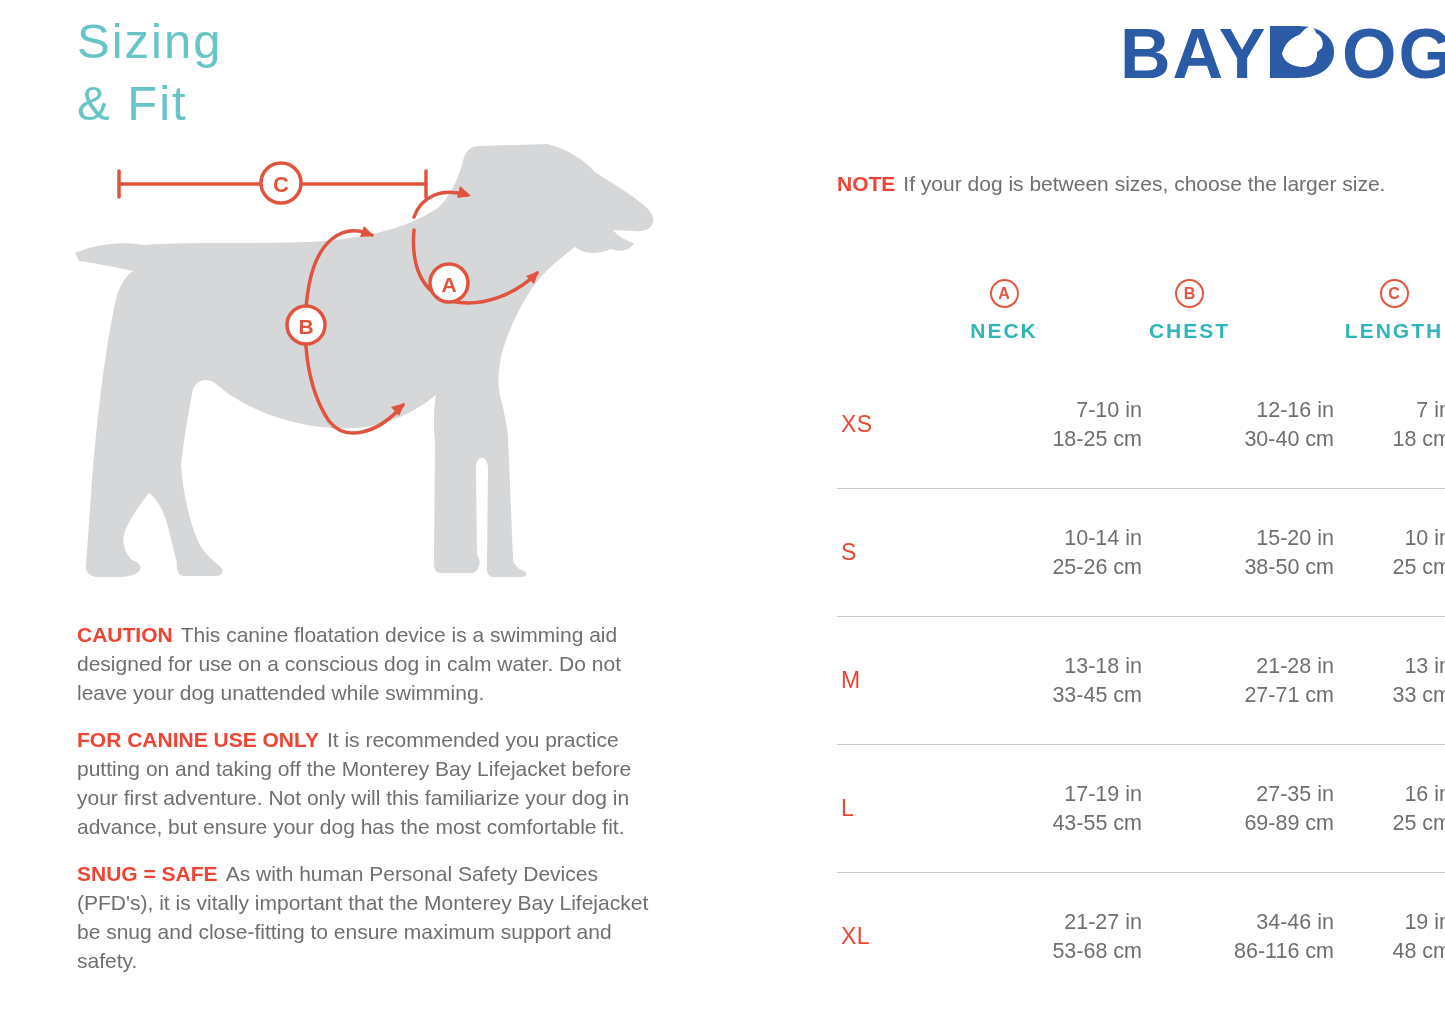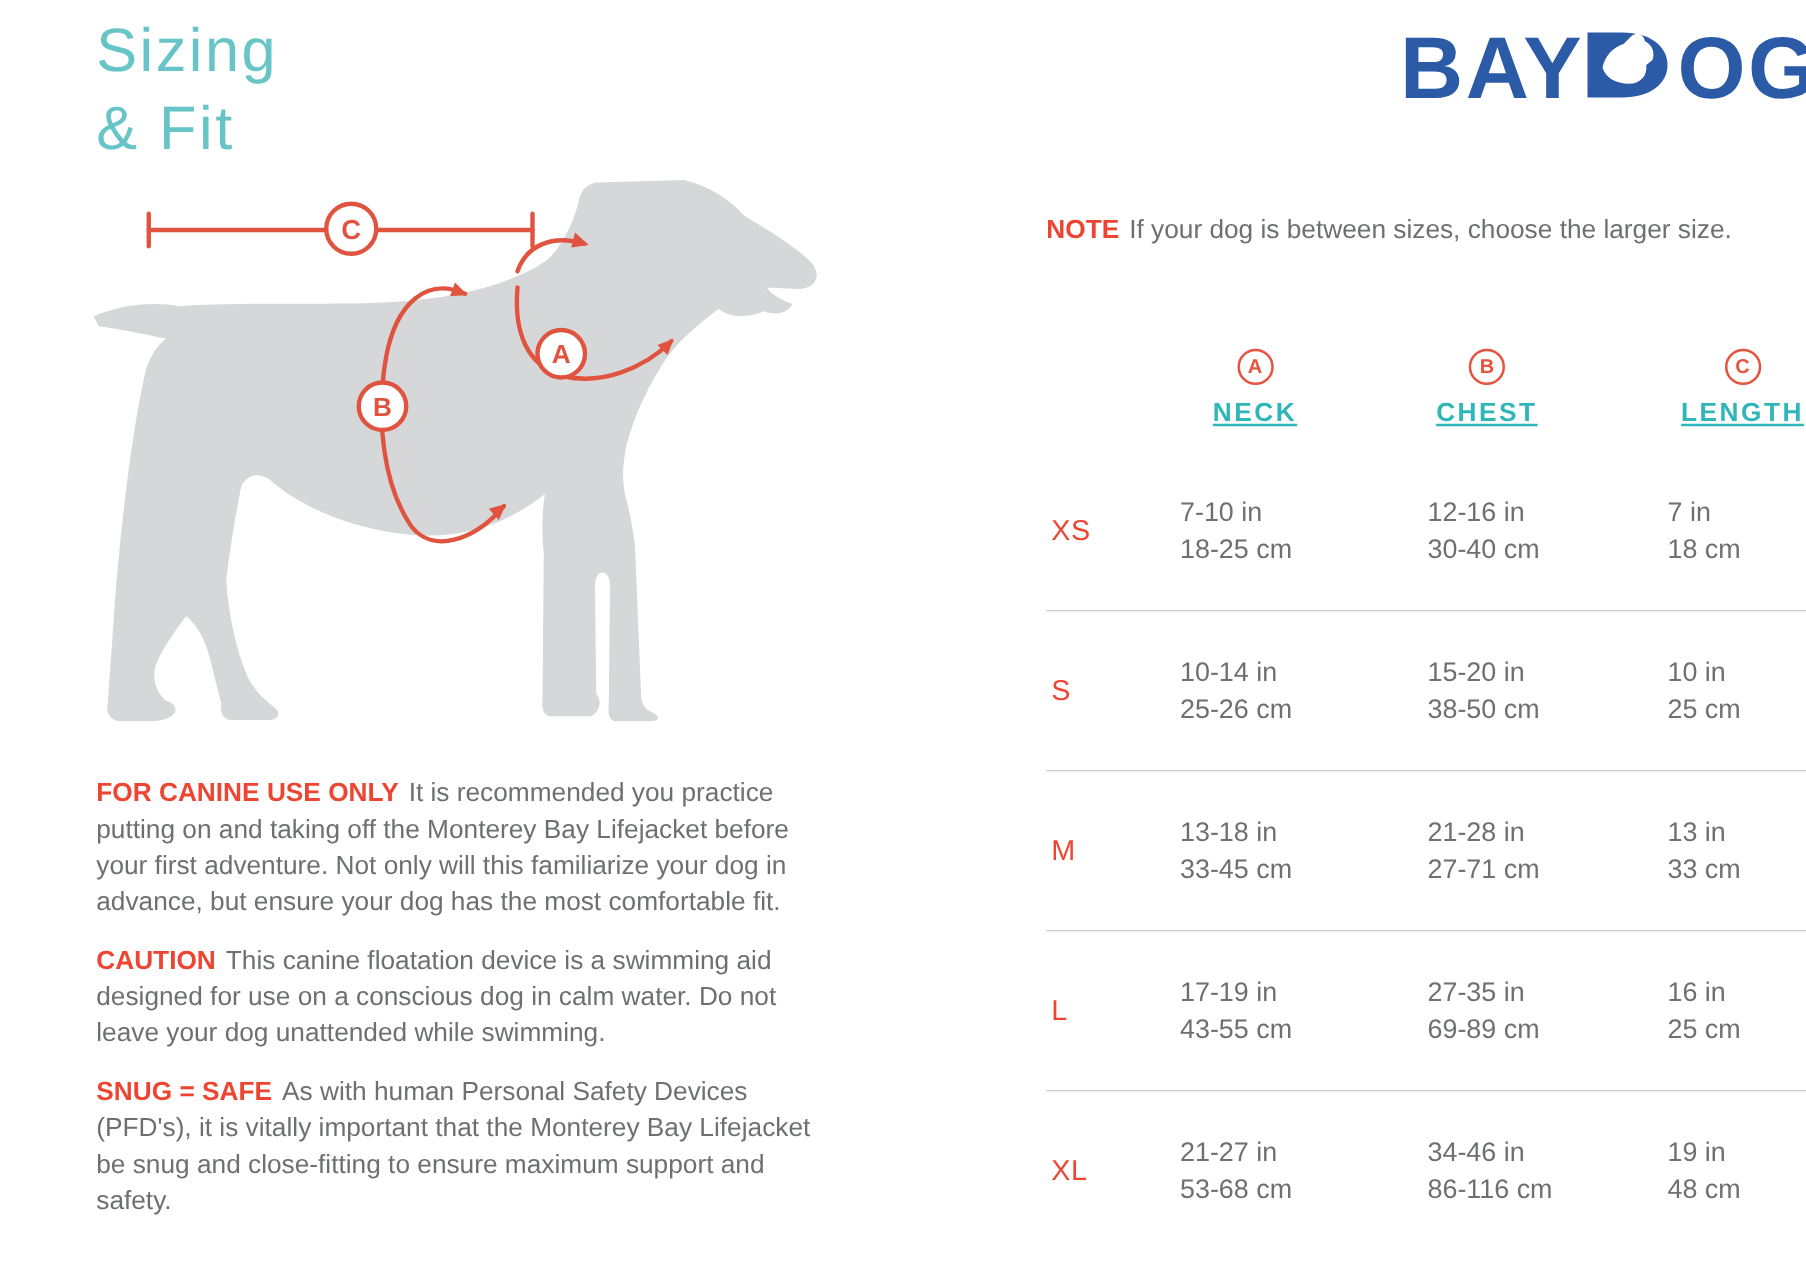--- a/index.html
+++ b/index.html
@@ -20,25 +20,25 @@
   .para{font-size:21px;line-height:29px;color:#6e6f72;margin:0 0 18px 0;}
   .para .lead{color:#ee4432;font-weight:bold;margin-right:8px;}
   
   .size-table{position:absolute;left:793px;top:255px;width:614px;}
   .thead,.trow{display:grid;grid-template-columns:107px 198px 192px 117px;}
   .thead{height:106px;}
   .hdr-inner{display:flex;flex-direction:column;align-items:center;margin-top:24px;}
   .w120{width:120px;} .w95{width:95px;}
   .badge{width:29px;height:29px;border:2.5px solid #e5543f;border-radius:50%;color:#e5543f;
          font-weight:bold;font-size:16px;display:flex;align-items:center;justify-content:center;box-sizing:border-box;}
-  .col-label{margin-top:11px;color:#2fb6b8;font-weight:bold;font-size:21px;letter-spacing:2px;text-decoration:underline;}
+  .col-label{margin-top:11px;color:#2fb6b8;font-weight:bold;font-size:21px;letter-spacing:2px;}
   .trow{height:127px;align-items:center;}
   .trow + .trow{border-top:1px solid #cbcccd;}
   .size-lbl{color:#ee4432;font-weight:normal;font-size:23px;padding-left:4px;letter-spacing:.5px;}
-  .cell{font-size:21.5px;color:#6e6f72;line-height:29px;}
+  .cell{font-size:21.5px;color:#6e6f72;line-height:29px;text-align:right;}
 </style>
 </head>
 <body>
 
 <div class="canvas">
 
   <div class="page-title">
     <div>Sizing</div>
     <div>&amp; Fit</div>
   </div>
@@ -201,23 +201,23 @@
       </div>
       <div class="cell">
         <div>19 in</div>
         <div>48 cm</div>
       </div>
     </div>
   </div>
 
   <div class="info-blocks">
     <p class="para">
-      <span class="lead">FOR CANINE USE ONLY</span><span>It is recommended you practice putting on and taking off the Monterey Bay Lifejacket before your first adventure. Not only will this familiarize your dog in advance, but ensure your dog has the most comfortable fit.</span>
+      <span class="lead">CAUTION</span><span>This canine floatation device is a swimming aid designed for use on a conscious dog in calm water. Do not leave your dog unattended while swimming.</span>
     </p>
     <p class="para">
-      <span class="lead">CAUTION</span><span>This canine floatation device is a swimming aid designed for use on a conscious dog in calm water. Do not leave your dog unattended while swimming.</span>
+      <span class="lead">FOR CANINE USE ONLY</span><span>It is recommended you practice putting on and taking off the Monterey Bay Lifejacket before your first adventure. Not only will this familiarize your dog in advance, but ensure your dog has the most comfortable fit.</span>
     </p>
     <p class="para">
       <span class="lead">SNUG = SAFE</span><span>As with human Personal Safety Devices (PFD's), it is vitally important that the Monterey Bay Lifejacket be snug and close-fitting to ensure maximum support and safety.</span>
     </p>
   </div>
 
 </div>
 
 </body></html>

